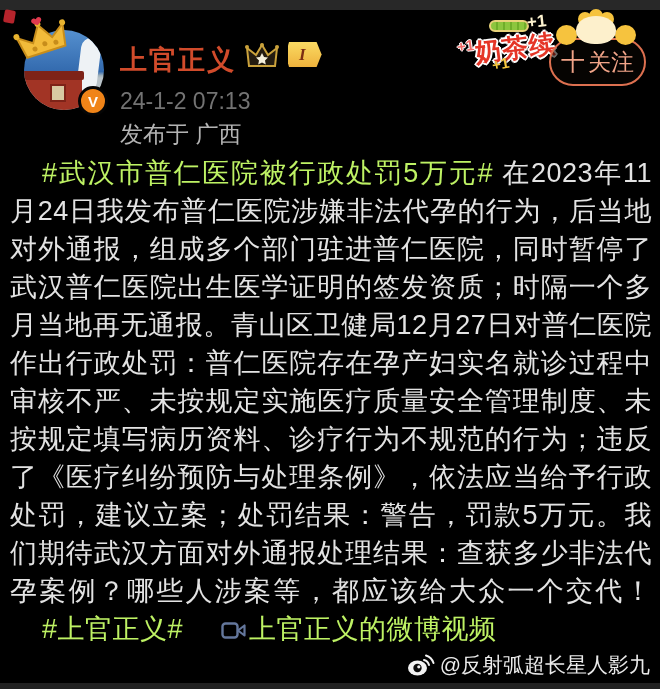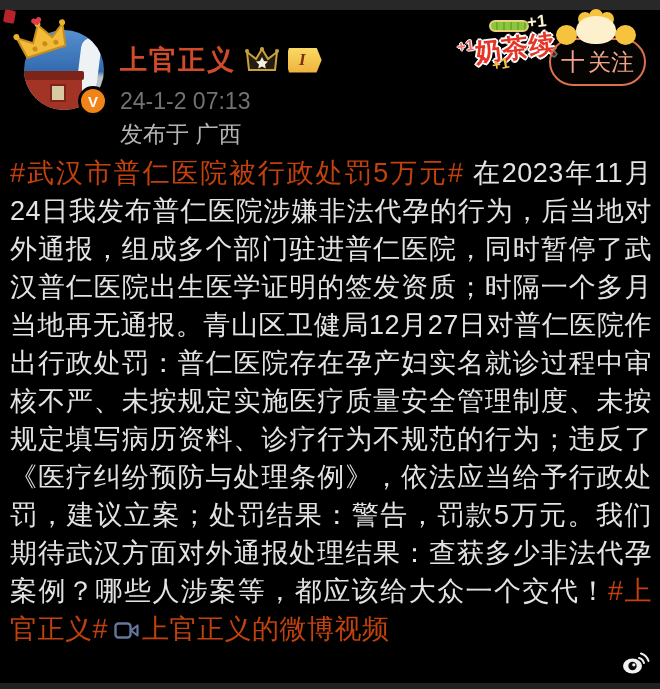--- a/index.html
+++ b/index.html
@@ -17,21 +17,21 @@
     background:linear-gradient(180deg,#5590cf 0%,#336aae 52%,#9fb0ba 57%,#b9c3c8 60%);}
   .building{position:absolute;left:-8px;bottom:0;width:66px;height:30px;background:#a23425;}
   .building:before{content:"";position:absolute;left:-2px;top:-9px;width:70px;height:9px;background:#7e2318;border-radius:2px;}
   .portrait{position:absolute;left:26px;bottom:8px;width:12px;height:14px;background:#d8c9a2;border:2px solid #7e2318;}
   .cloud{position:absolute;right:5px;top:8px;width:20px;height:54px;background:#eef2f5;border-radius:12px;transform:rotate(7deg);}
   .crown-avatar{position:absolute;left:-10px;top:-14px;transform:rotate(-18deg);}
   .v-badge{position:absolute;left:54px;top:56px;width:24px;height:24px;border-radius:50%;
     background:#f08418;border:3px solid #050505;color:#fff;font-weight:bold;font-size:15px;
     display:flex;align-items:center;justify-content:center;}
 
-  .name-row{position:absolute;left:120px;top:42px;display:flex;align-items:center;gap:9px;}
+  .name-row{position:absolute;left:120px;top:42px;display:flex;align-items:flex-start;gap:9px;}
   .username{font-size:27px;font-weight:700;color:#d14b2b;letter-spacing:2px;}
   .level-tag{height:25px;padding:0 16px 0 11px;display:flex;align-items:center;
     background:linear-gradient(180deg,#fada63,#eeb23c);
     clip-path:polygon(0 15%,3% 0,85% 0,100% 50%,85% 100%,3% 100%,0 85%);
     color:#7c2d12;font-family:"Liberation Serif","DejaVu Serif",serif;
     font-style:italic;font-weight:bold;font-size:17px;}
   .meta-row{position:absolute;left:120px;top:88px;display:flex;gap:26px;
     color:#737373;font-size:23px;white-space:nowrap;}
   .meta-row2{position:absolute;left:120px;top:119px;color:#b3b3b3;font-size:23px;text-align:center;}
 
@@ -53,21 +53,21 @@
   .p1a{left:527px;top:12px;color:#fdf3d0;transform:rotate(-6deg);}
   .p1b{left:457px;top:37px;color:#f06a66;font-size:15px;transform:rotate(-8deg);
     text-shadow:-1px 0 0 #fff,1px 0 0 #fff,0 -1px 0 #fff,0 1px 0 #fff;}
   .p1c{left:492px;top:55px;color:#f7c83e;font-size:15px;transform:rotate(-10deg);}
   .milk-text{left:475px;top:31px;font-size:26px;font-weight:900;color:#e53527;transform:rotate(-7deg);letter-spacing:1px;
     text-shadow:-2px 0 0 #fff,2px 0 0 #fff,0 -2px 0 #fff,0 2px 0 #fff,-1px -1px 0 #fff,1px 1px 0 #fff,-1px 1px 0 #fff,1px -1px 0 #fff;}
 
   
   .post-body{position:absolute;left:10px;top:154px;width:642px;
     font-size:27px;line-height:38px;color:#e3e3e3;text-align:justify;letter-spacing:.5px;}
-  .link{color:#c2410c;cursor:pointer;}
+  .link{color:#bef264;cursor:pointer;margin-left:32px;}
   .video-icon{display:inline-block;vertical-align:-2px;margin:0 3px 0 6px;}
 
   
   .watermark{position:absolute;right:10px;top:651px;display:flex;align-items:center;gap:5px;
     color:#eaeaea;font-size:21px;}
 </style>
 </head>
 <body>
 
 <div class="top-strip"></div>
@@ -136,15 +136,16 @@
 </div>
 
 <div class="watermark">
   <svg width="28" height="24" viewBox="0 0 28 24">
     <ellipse cx="10.5" cy="15" rx="9.5" ry="7.5" fill="#f2f2f2"></ellipse>
     <circle cx="10.5" cy="15" r="4.2" fill="#0a0a0a"></circle>
     <circle cx="11.8" cy="13.8" r="1.6" fill="#f2f2f2"></circle>
     <path d="M17 7 A 7 7 0 0 1 22 12" fill="none" stroke="#f2f2f2" stroke-width="2" stroke-linecap="round"></path>
     <path d="M19 2.5 A 11.5 11.5 0 0 1 26.5 10" fill="none" stroke="#f2f2f2" stroke-width="2" stroke-linecap="round"></path>
   </svg>
+  <span>@反射弧超长星人影九</span>
 </div>
 
 <div class="bottom-strip"></div>
 
 </body></html>

